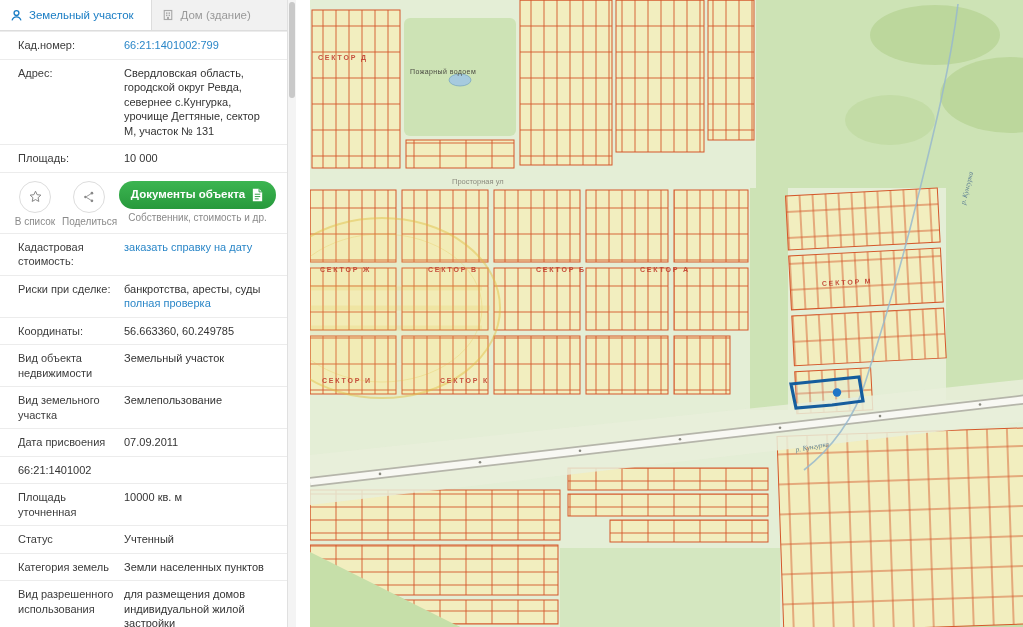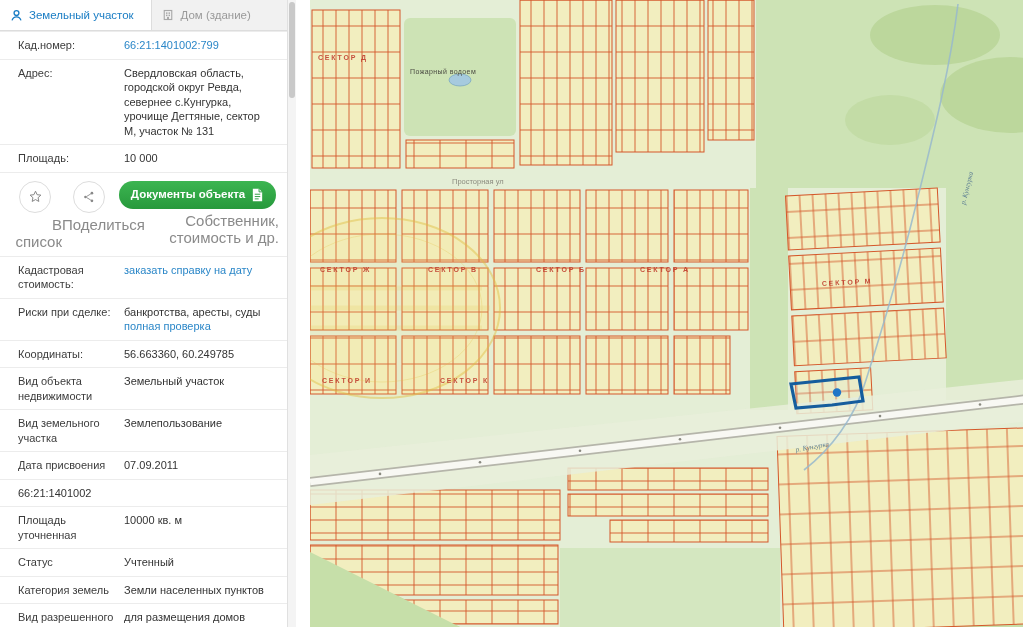--- a/index.html
+++ b/index.html
@@ -14,21 +14,21 @@
   .tab-inactive{width:136px;background:#f1f1f1;color:#9a9a9a;border-left:1px solid #ddd;}
   .row{display:flex;padding:6px 18px;border-top:1px solid #ececec;font-size:11px;line-height:1.32;}
   .row:first-of-type{border-top:none;}
   .lbl{width:106px;flex:none;color:#3c3c3c;padding-right:6px;box-sizing:border-box;}
   .val{flex:1;color:#333;}
   .blue{color:#2b87c8;}
   .link{color:#2b87c8;cursor:pointer;display:inline-block;}
   .actions{display:flex;padding:8px 8px 6px 8px;border-top:1px solid #ececec;align-items:flex-start;}
   .act{width:54px;text-align:center;cursor:pointer;}
   .circ{width:30px;height:30px;border:1px solid #ddd;border-radius:50%;margin:0 auto;display:flex;align-items:center;justify-content:center;background:#fff;}
-  .cap{font-size:15px;color:#8a8a8a;margin-top:3px;text-align:right;}
+  .cap{font-size:10px;color:#8a8a8a;margin-top:3px;}
   .docs{flex:1;text-align:center;}
   .docs-btn{border:none;border-radius:15px;background:linear-gradient(#3cb551,#27993c);color:#fff;font-weight:bold;font-size:11.5px;padding:7px 12px;cursor:pointer;display:inline-flex;gap:6px;font-family:"Liberation Sans",sans-serif;}
 
   
   .sbar{width:8px;height:627px;background:#f4f4f4;flex:none;position:relative;}
   .sthumb{position:absolute;left:1px;top:2px;width:6px;height:96px;background:#c9c9c9;border-radius:3px;cursor:pointer;}
 
   
   .map{width:727px;height:627px;flex:none;position:relative;overflow:hidden;margin-left:14px;}
   .map svg{display:block;}

